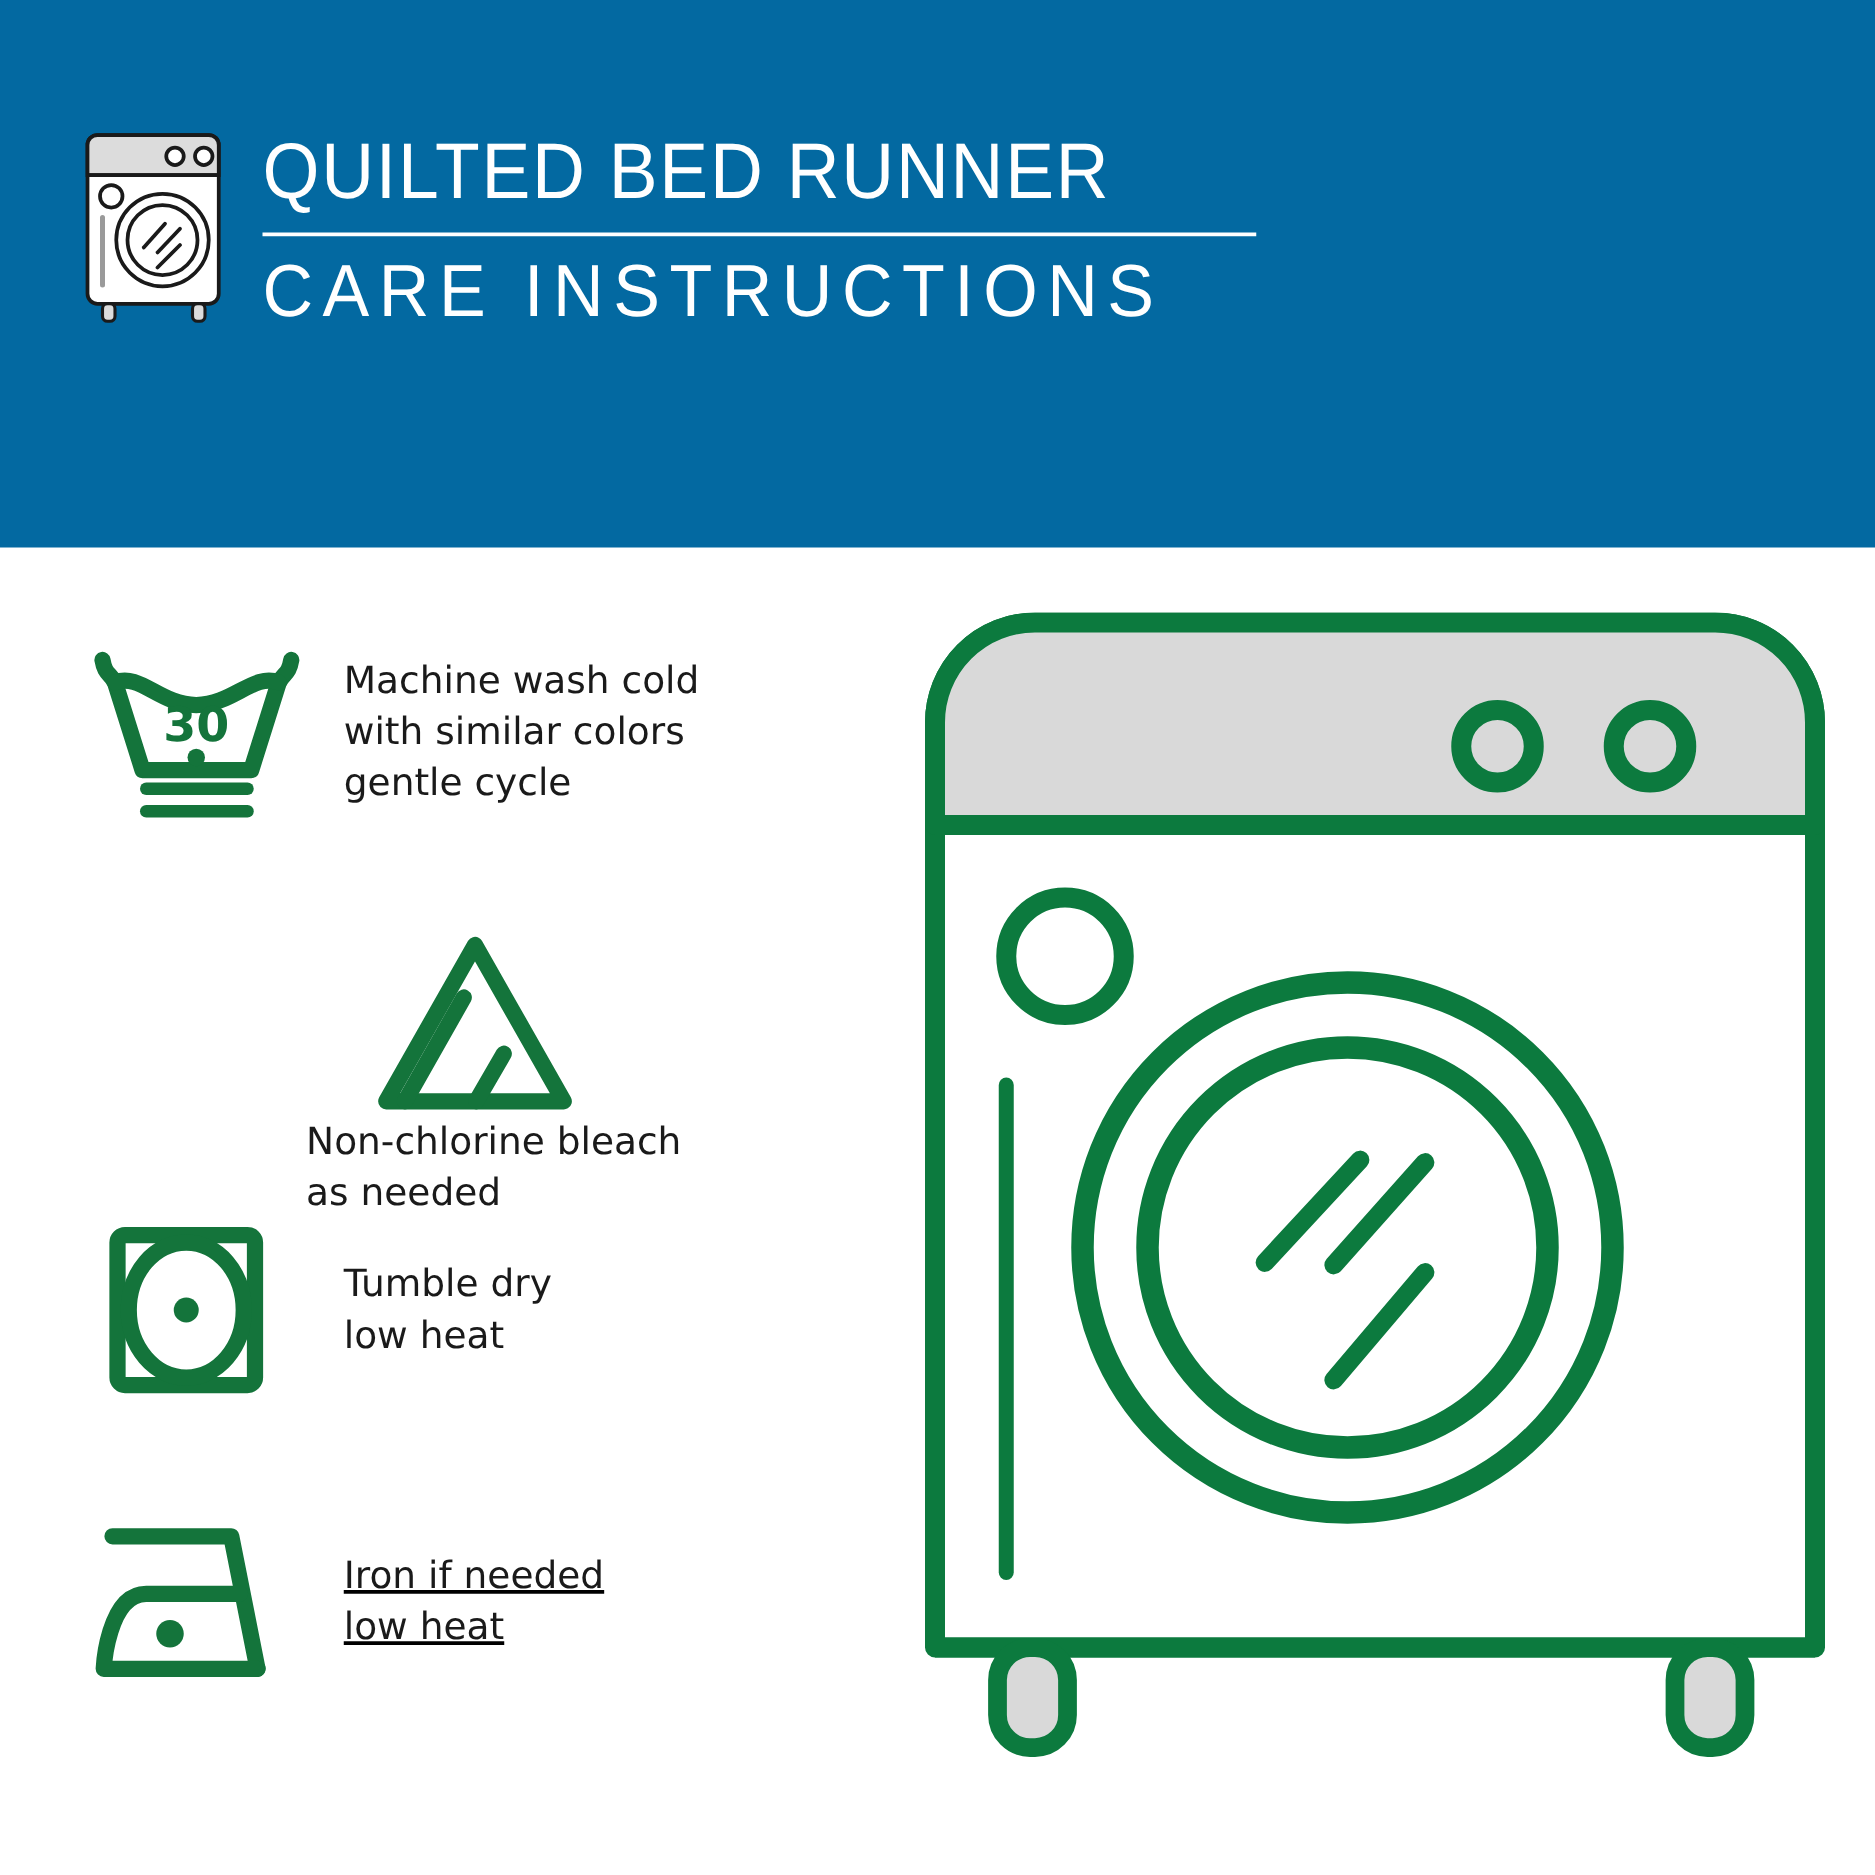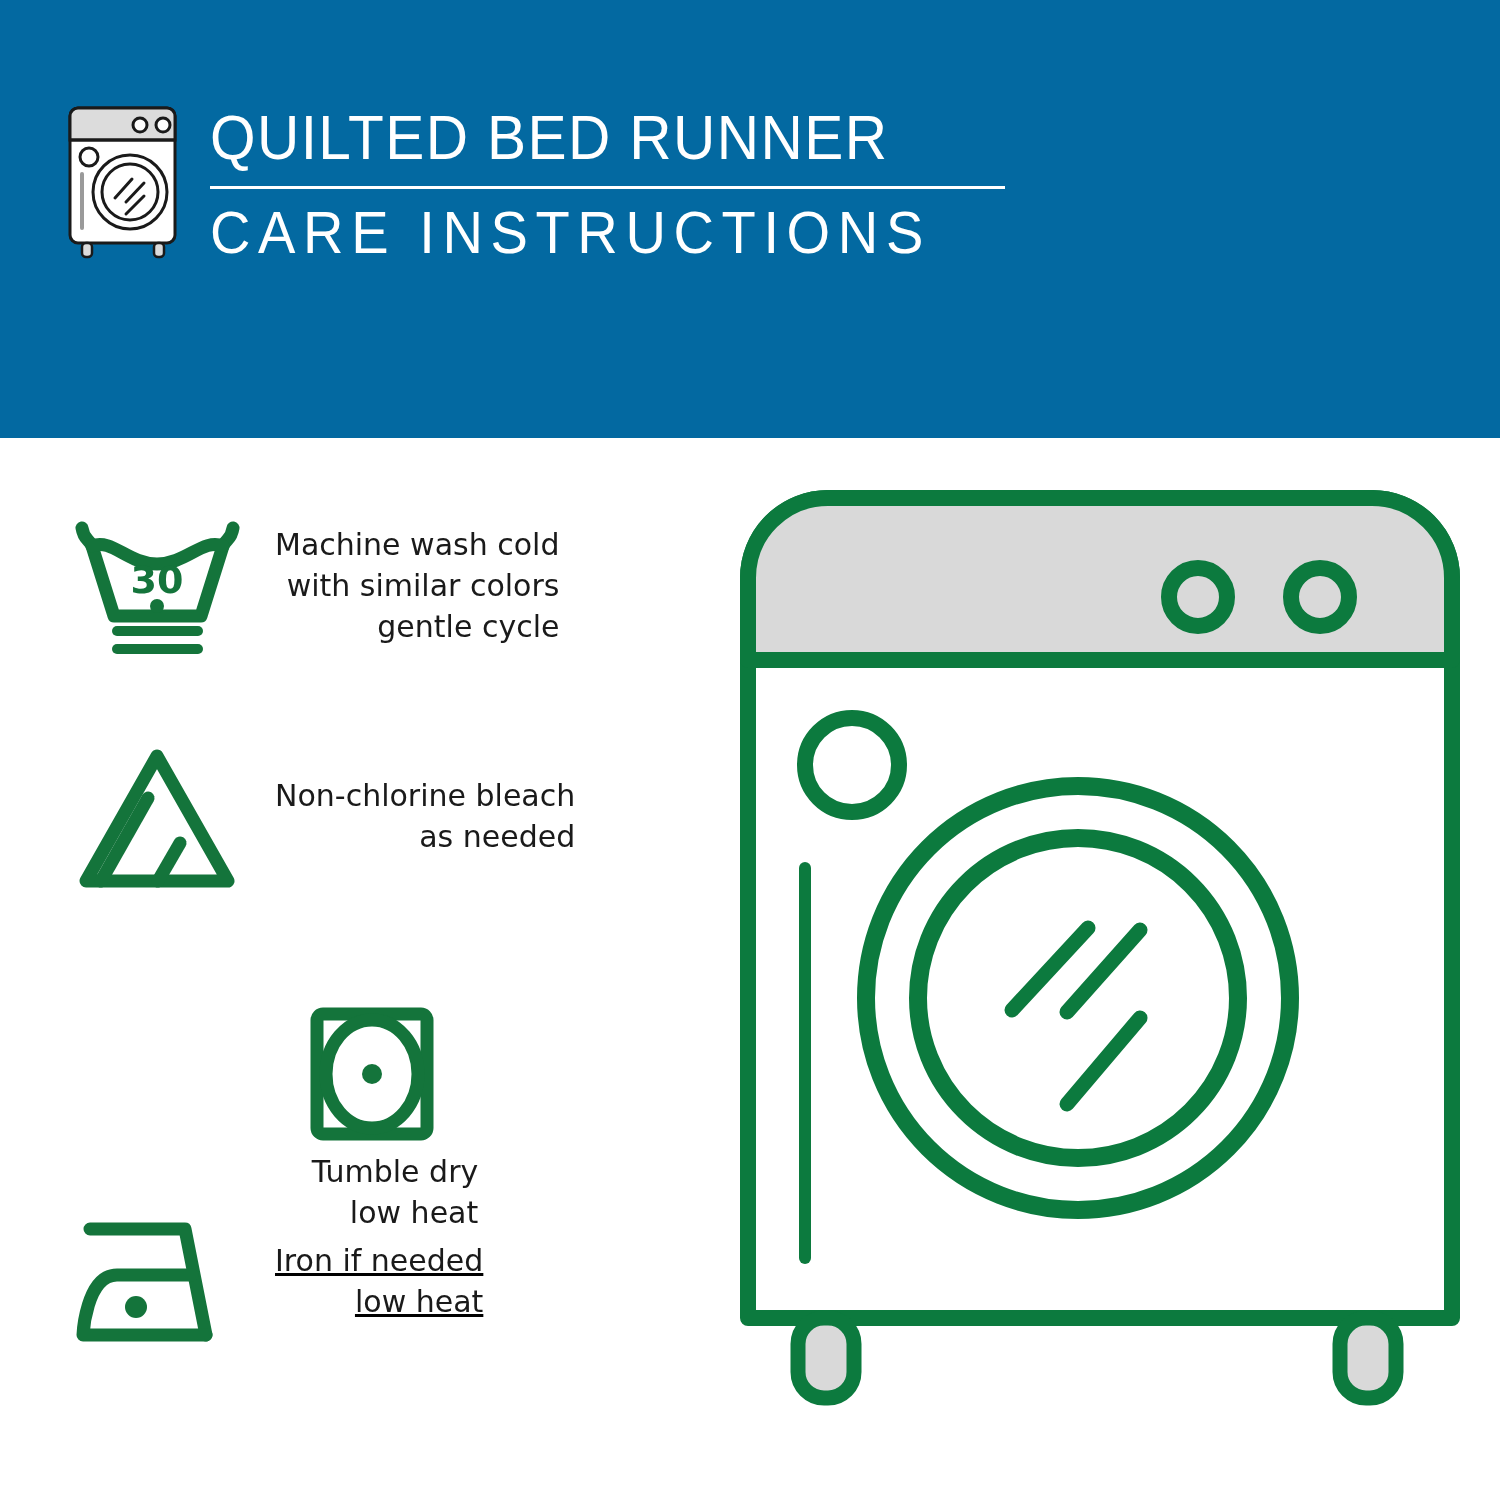--- a/index.html
+++ b/index.html
@@ -70,21 +70,20 @@
     transform-origin: left center;
   }
 
   
   #care-list {
     position: absolute;
     left: 0;
     top: 358px;
     width: 700px;
     height: 1012px;
-    text-align: right;
   }
   .care-row {
     position: absolute;
     left: 70px;
     display: flex;
     align-items: center;
     width: 620px;
   }
   .care-symbol {
     flex: 0 0 auto;
@@ -94,22 +93,22 @@
   .care-text {
     margin-left: 30px;
     color: #1a1a1a;
     font-family: "DejaVu Sans", sans-serif;
     font-size: 30px;
     line-height: 41px;
     font-weight: 400;
     white-space: pre-line;
   }
   #care-row-wash   { top: 150px; }
-  #care-row-bleach { top: 380px; }
-  #care-row-dry    { top: 638px; flex-direction: column; }
+  #care-row-bleach { top: 380px; flex-direction: column; }
+  #care-row-dry    { top: 612px; }
   #care-row-iron   { top: 845px; text-decoration: underline; }
 
   
   #machine-illustration {
     position: absolute;
     left: 740px;
     top: 490px;
     width: 720px;
     height: 930px;
   }

